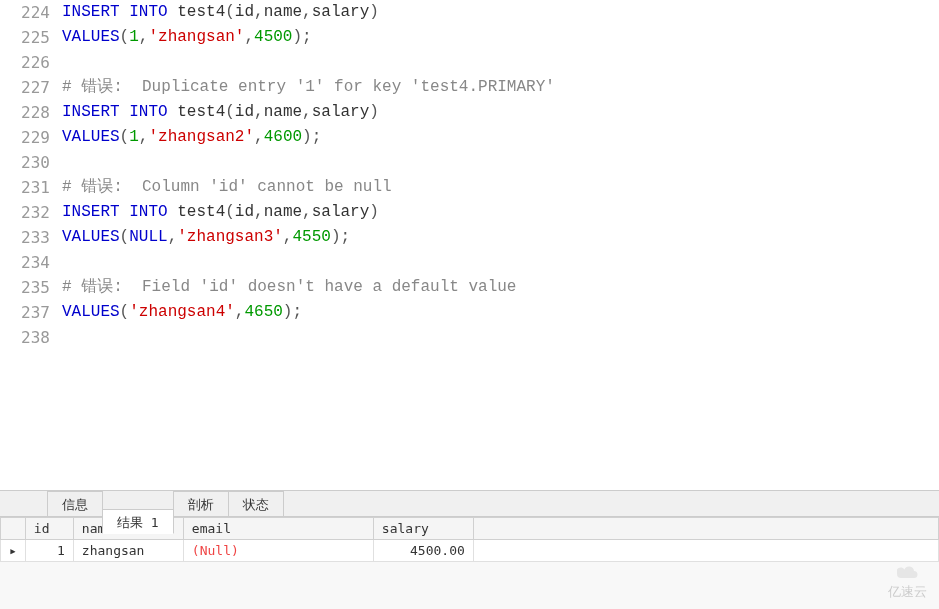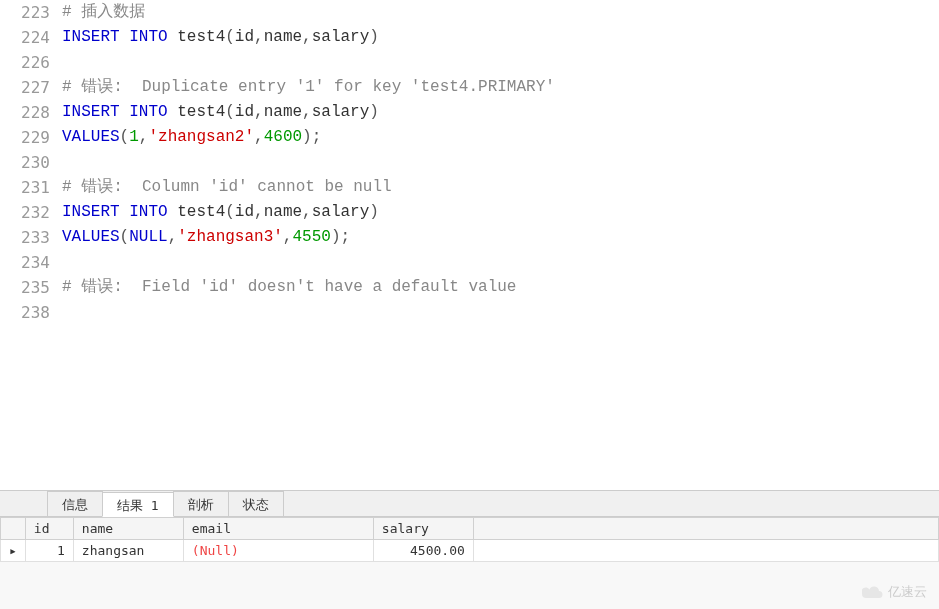--- a/index.html
+++ b/index.html
@@ -69,21 +69,21 @@
       color: #333;
       cursor: pointer;
       margin-right: -1px;
       height: 25px;
       line-height: 17px;
     }
     .tab.active {
       background: #fff;
       border-bottom: 1px solid #fff;
       position: relative;
-      top: 1px;
+      top: 18px;
     }
     .result-table {
       display: table;
       width: 100%;
       font-size: 13px;
       border-collapse: collapse;
     }
     .result-header {
       display: table-row;
     }
@@ -119,36 +119,37 @@
     .col-salary { width: 100px; }
     .watermark {
       position: absolute;
       right: 12px;
       bottom: 8px;
       font-size: 13px;
       color: #ccc;
       display: flex;
       align-items: center;
       gap: 4px;
+      flex-direction: column;
     }
     .watermark svg { opacity: 0.4; }
   </style>
 </head>
 <body>
 
 <div class="editor-area" id="editor-lines">
     <div class="code-line">
-      <div class="gutter">223</div>
-      <div class="code-content"><span class="tok-comment"># 插入数据</span></div>
-    </div>
-    <div class="code-line">
       <div class="gutter">224</div>
       <div class="code-content"><span class="tok-keyword">INSERT</span><span class=""> </span><span class="tok-keyword">INTO</span><span class=""> </span><span class="tok-ident">test4</span><span class="tok-punct">(</span><span class="tok-ident">id</span><span class="tok-punct">,</span><span class="tok-ident">name</span><span class="tok-punct">,</span><span class="tok-ident">salary</span><span class="tok-punct">)</span></div>
     </div>
     <div class="code-line">
+      <div class="gutter">225</div>
+      <div class="code-content"><span class="tok-keyword">VALUES</span><span class="tok-punct">(</span><span class="tok-number">1</span><span class="tok-punct">,</span><span class="tok-string">'zhangsan'</span><span class="tok-punct">,</span><span class="tok-number">4500</span><span class="tok-punct">)</span><span class="tok-punct">;</span></div>
+    </div>
+    <div class="code-line">
       <div class="gutter">226</div>
       <div class="code-content"></div>
     </div>
     <div class="code-line">
       <div class="gutter">227</div>
       <div class="code-content"><span class="tok-comment"># 错误:  Duplicate entry '1' for key 'test4.PRIMARY'</span></div>
     </div>
     <div class="code-line">
       <div class="gutter">228</div>
       <div class="code-content"><span class="tok-keyword">INSERT</span><span class=""> </span><span class="tok-keyword">INTO</span><span class=""> </span><span class="tok-ident">test4</span><span class="tok-punct">(</span><span class="tok-ident">id</span><span class="tok-punct">,</span><span class="tok-ident">name</span><span class="tok-punct">,</span><span class="tok-ident">salary</span><span class="tok-punct">)</span></div>
@@ -173,20 +174,24 @@
       <div class="gutter">233</div>
       <div class="code-content"><span class="tok-keyword">VALUES</span><span class="tok-punct">(</span><span class="tok-keyword">NULL</span><span class="tok-punct">,</span><span class="tok-string">'zhangsan3'</span><span class="tok-punct">,</span><span class="tok-number">4550</span><span class="tok-punct">)</span><span class="tok-punct">;</span></div>
     </div>
     <div class="code-line">
       <div class="gutter">234</div>
       <div class="code-content"></div>
     </div>
     <div class="code-line">
       <div class="gutter">235</div>
       <div class="code-content"><span class="tok-comment"># 错误:  Field 'id' doesn't have a default value</span></div>
+    </div>
+    <div class="code-line">
+      <div class="gutter">237</div>
+      <div class="code-content"><span class="tok-keyword">VALUES</span><span class="tok-punct">(</span><span class="tok-string">'zhangsan4'</span><span class="tok-punct">,</span><span class="tok-number">4650</span><span class="tok-punct">)</span><span class="tok-punct">;</span></div>
     </div>
     <div class="code-line">
       <div class="gutter">238</div>
       <div class="code-content"></div>
     </div>
   </div>
 
 <div class="bottom-panel">
   <div class="tabs-row" id="tabs-row">
       <div class="tab">信息</div>

